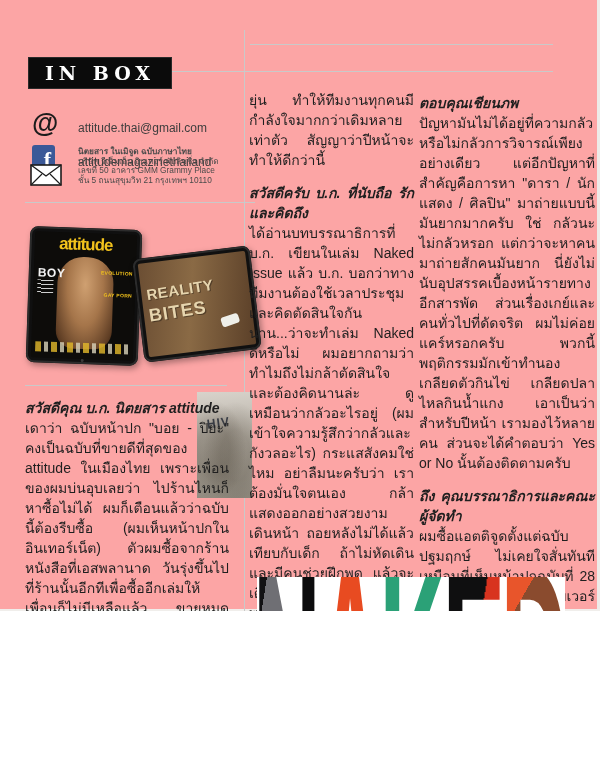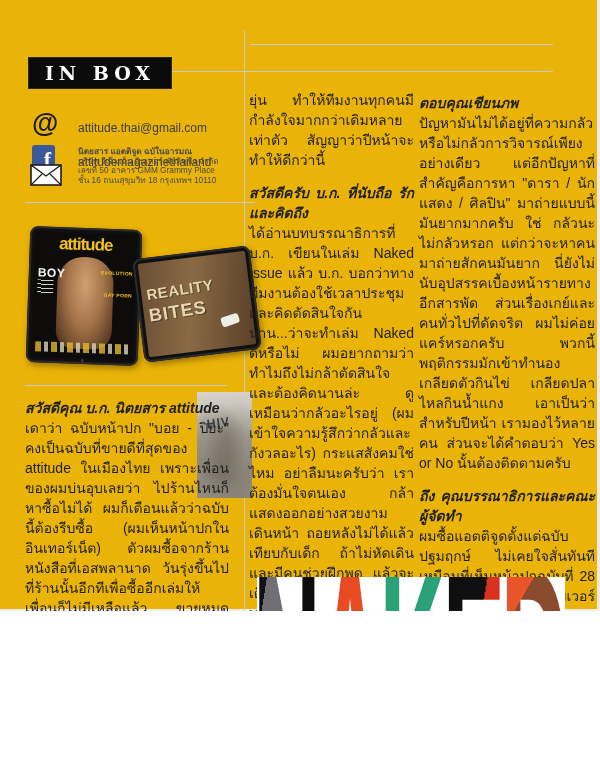--- a/index.html
+++ b/index.html
@@ -1,16 +1,16 @@
 <!DOCTYPE html>
 <html><head>
 <meta charset="utf-8">
 <style>
   html,body{margin:0;padding:0;background:#ffffff;}
-  #page{position:relative;width:600px;height:611px;background:#eab308;overflow:hidden;
+  #page{position:relative;width:600px;height:611px;background:#fca5a5;overflow:hidden;
         font-family:"Liberation Sans","DejaVu Sans",sans-serif;}
   .edge-r{position:absolute;right:0;top:0;width:3px;height:781px;background:#edebe8;}
   .edge-b{position:absolute;left:0;bottom:0;width:600px;height:2px;background:#f0eeeb;}
 
   .rule{position:absolute;background:#c9c9c9;}
   .h{height:1px;} .v{width:1px;}
 
   
   .banner{position:absolute;left:28px;top:57px;width:142px;height:30px;background:#0b0b0b;
           color:#fff;display:flex;align-items:center;justify-content:center;
@@ -125,24 +125,24 @@
   <div class="contact-row c-text" style="left:78px;top:155px;">attitudemagazinethailand</div>
 
   <div style="position:absolute;left:30px;top:164px;">
     <svg width="32" height="22" viewBox="0 0 32 22">
       <rect x="1" y="1" width="30" height="20" fill="#fff" stroke="#1c1c1c" stroke-width="1.6"></rect>
       <path d="M1,1 L16,12 L31,1" fill="none" stroke="#1c1c1c" stroke-width="1.4"></path>
       <path d="M1,21 L12,10 M31,21 L20,10" fill="none" stroke="#1c1c1c" stroke-width="1.2"></path>
     </svg>
   </div>
   <div class="contact-row addr" style="left:78px;top:147px;">
-    <div class="b">นิตยสาร แอตติจูด ฉบัในอารมณ</div>
+    <div class="b">นิตยสาร ในเมิจูด ฉบับภาษาไทย</div>
     <div>บริษัท จีเอ็มเอ็ม อินเตอร์ พับลิชชิ่ง จำกัด</div>
     <div>เลขที่ 50 อาคาร GMM Grammy Place</div>
-    <div>ชั้น 16 ถนนสุขุมวิท 18 กรุงเทพฯ 10110</div>
+    <div>ชั้น 5 ถนนสุขุมวิท 21 กรุงเทพฯ 10110</div>
   </div>
 
   <div class="tablet" style="left:28px;top:228px;width:112px;height:136px;transform:rotate(2deg);">
     <div class="screen cover1">
       <div class="masthead">attitude</div>
       <div class="torso"></div>
       <div class="boy">BOY</div>
       <div class="boy-sub"></div>
       <div class="tag" style="top:36px;">EVOLUTION</div>
       <div class="tag" style="top:58px;">GAY PORN</div>

